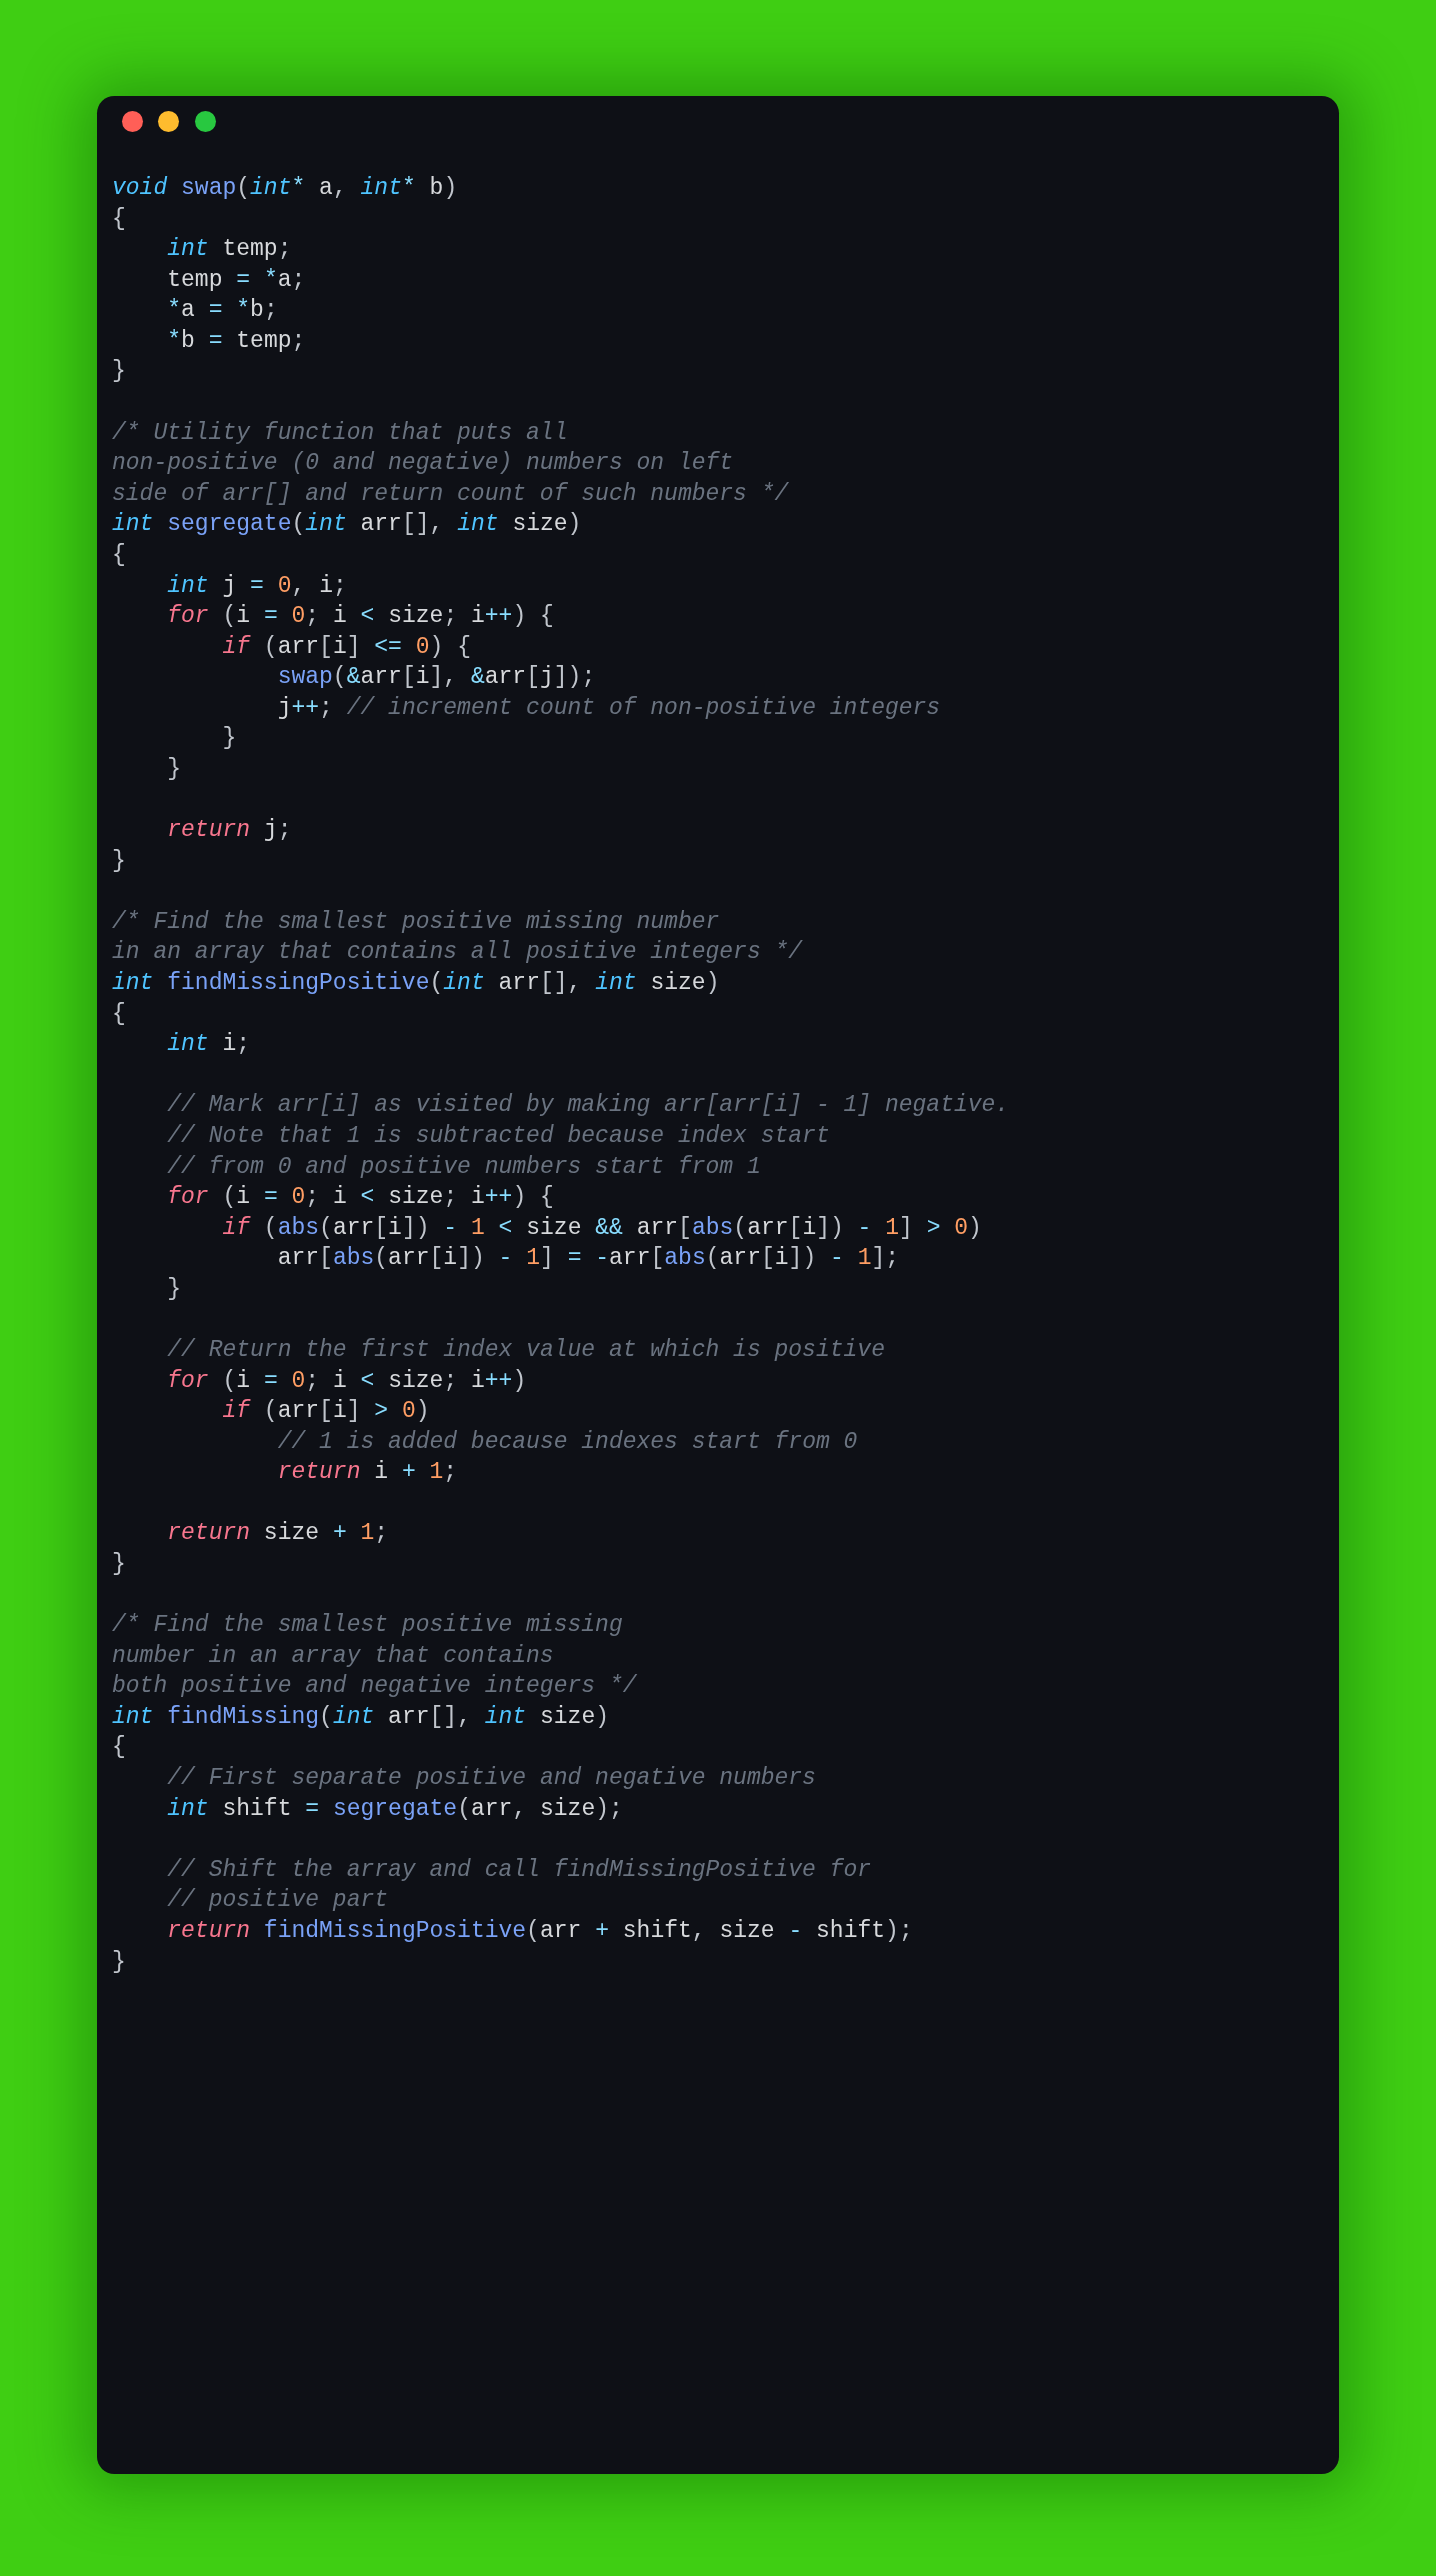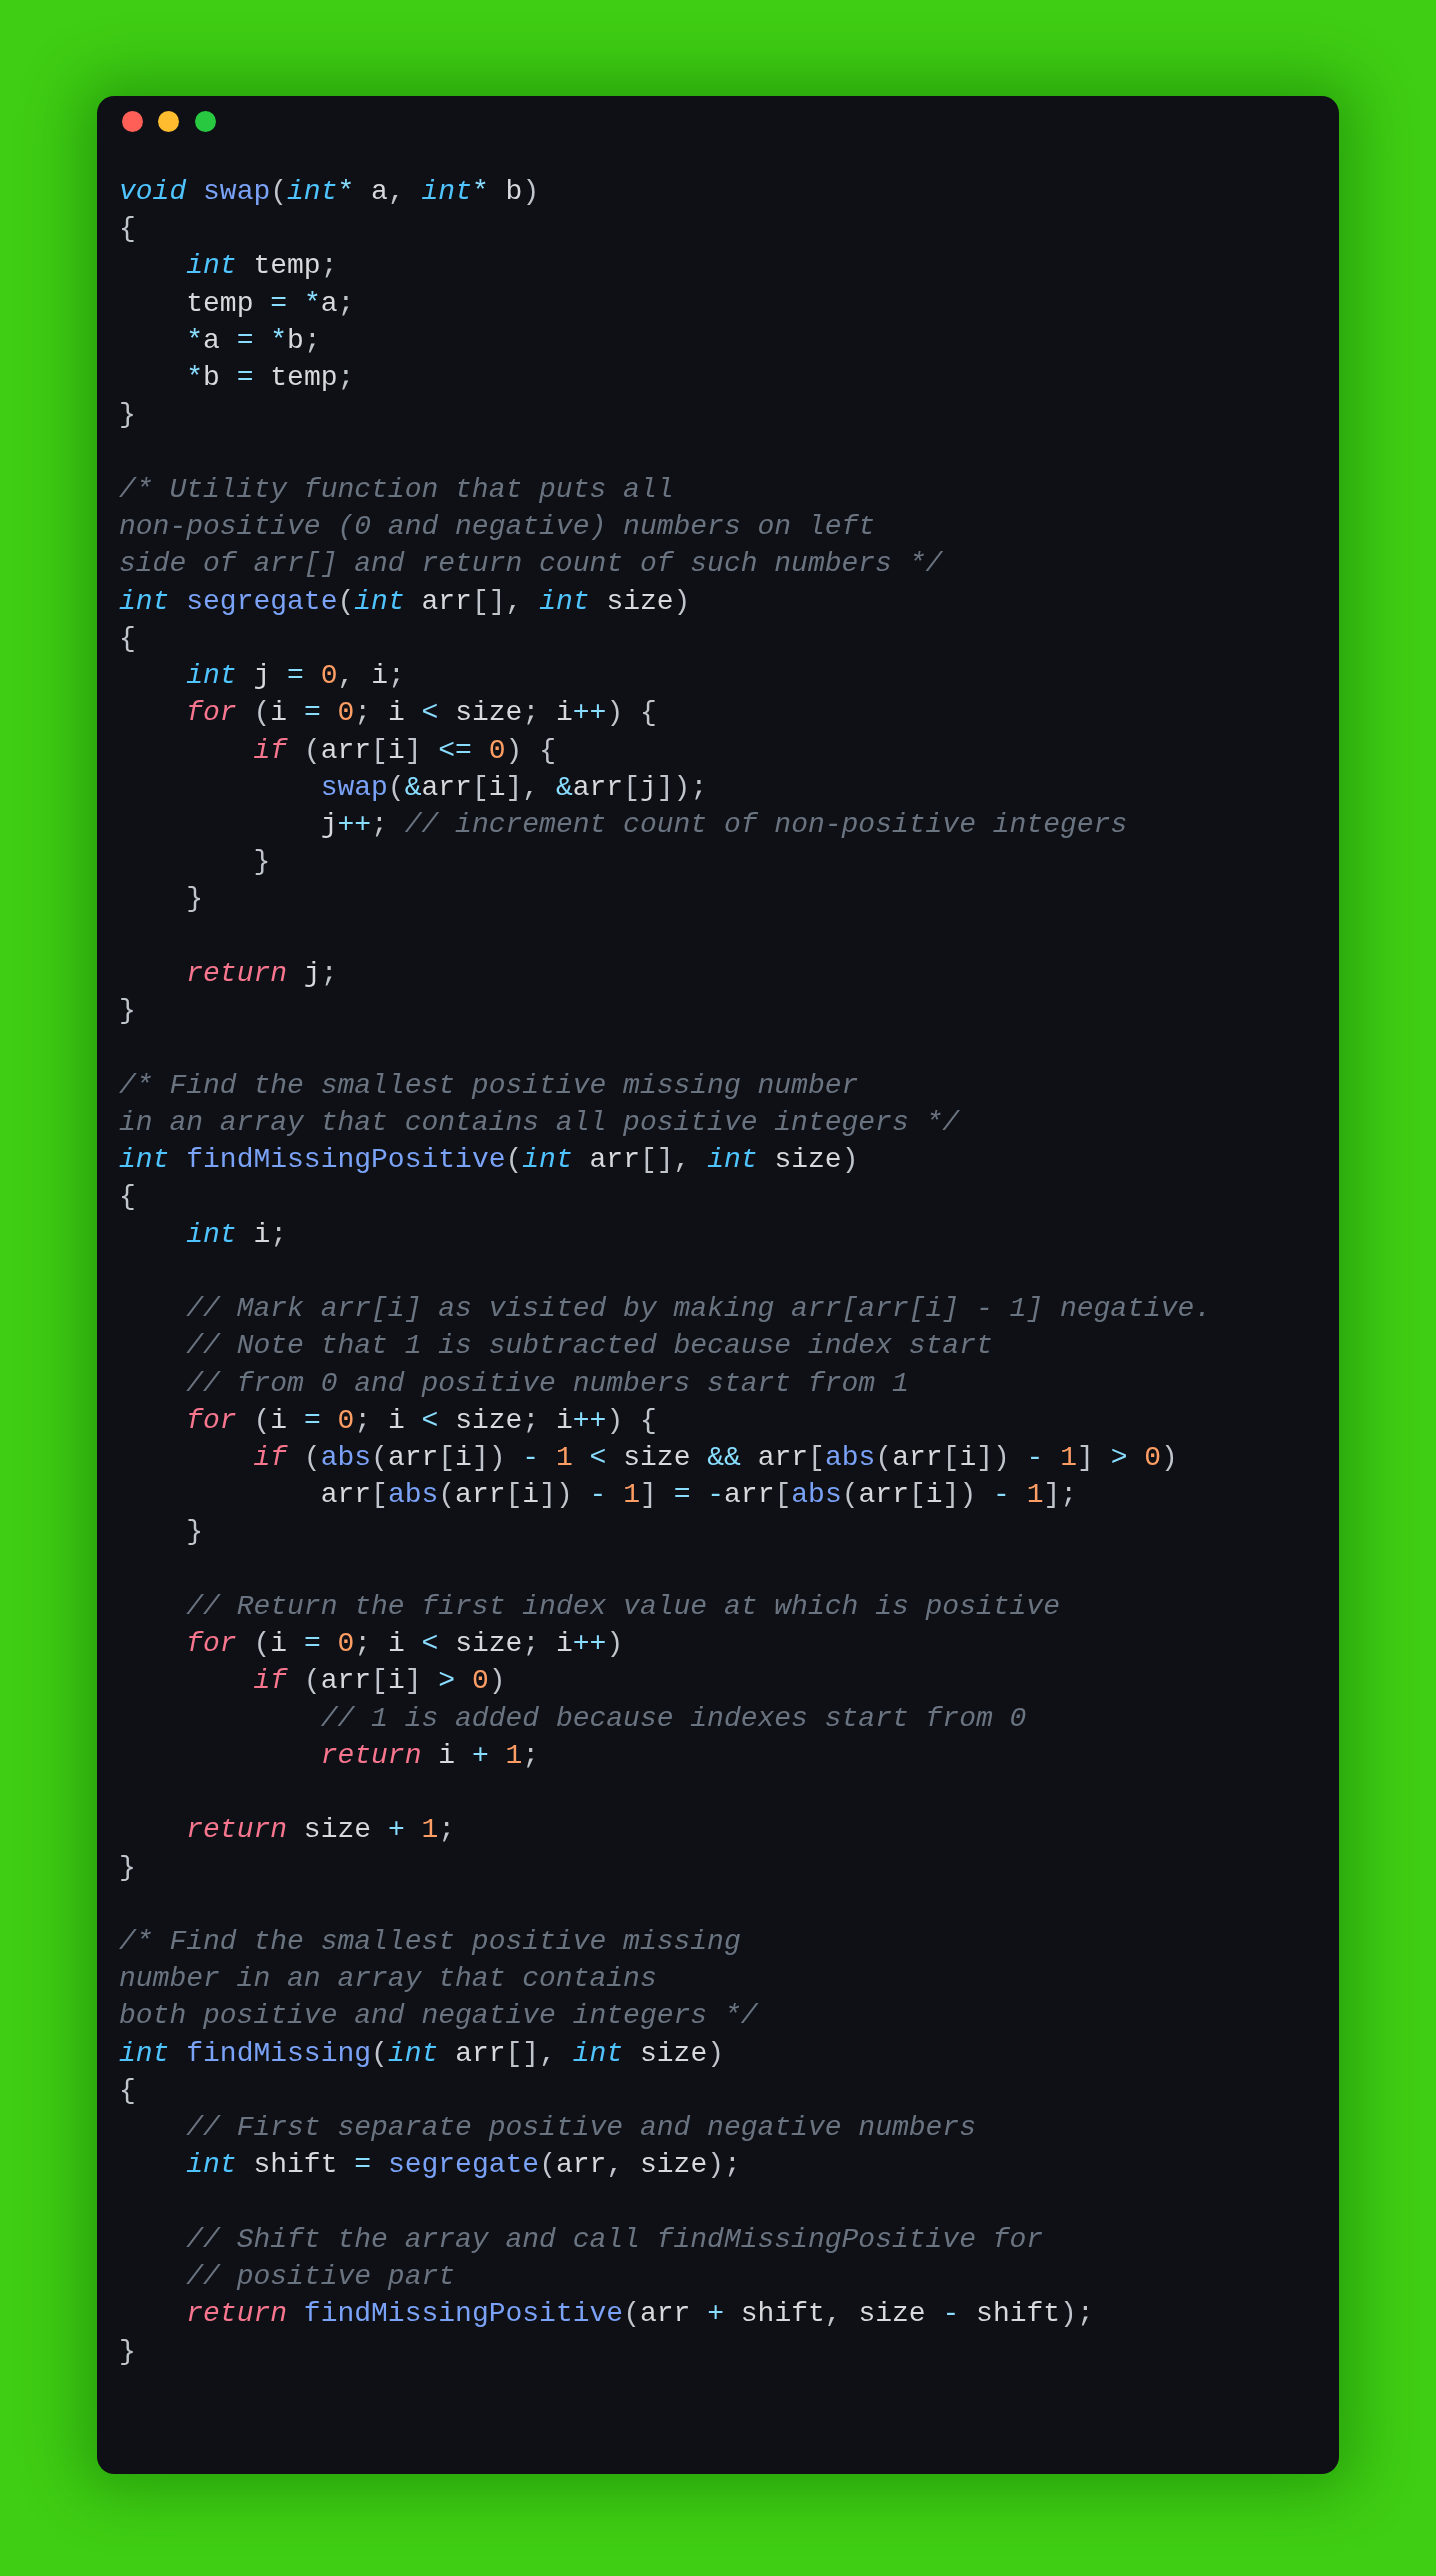--- a/index.html
+++ b/index.html
@@ -38,22 +38,22 @@
     width: 21px;
     height: 21px;
     border-radius: 50%;
   }
   .dot.red    { background: #ff5f57; }
   .dot.yellow { background: #febc2e; }
   .dot.green  { background: #28c840; }
 
   pre.code {
     margin: 0;
-    padding: 27px 35px 35px 22px;
-    font-size: 28px;
+    padding: 27px 35px 35px 15px;
+    font-size: 23px;
     line-height: 1.33;
     color: #c8ccd2;
     white-space: pre;
     font-family: inherit;
   }
 
   .kw   { color: #4fc4ff; font-style: italic; }   
   .ctrl { color: #f7768e; font-style: italic; }   
   .fn   { color: #7aa2f7; }                        
   .id   { color: #d7d9dc; }                        

